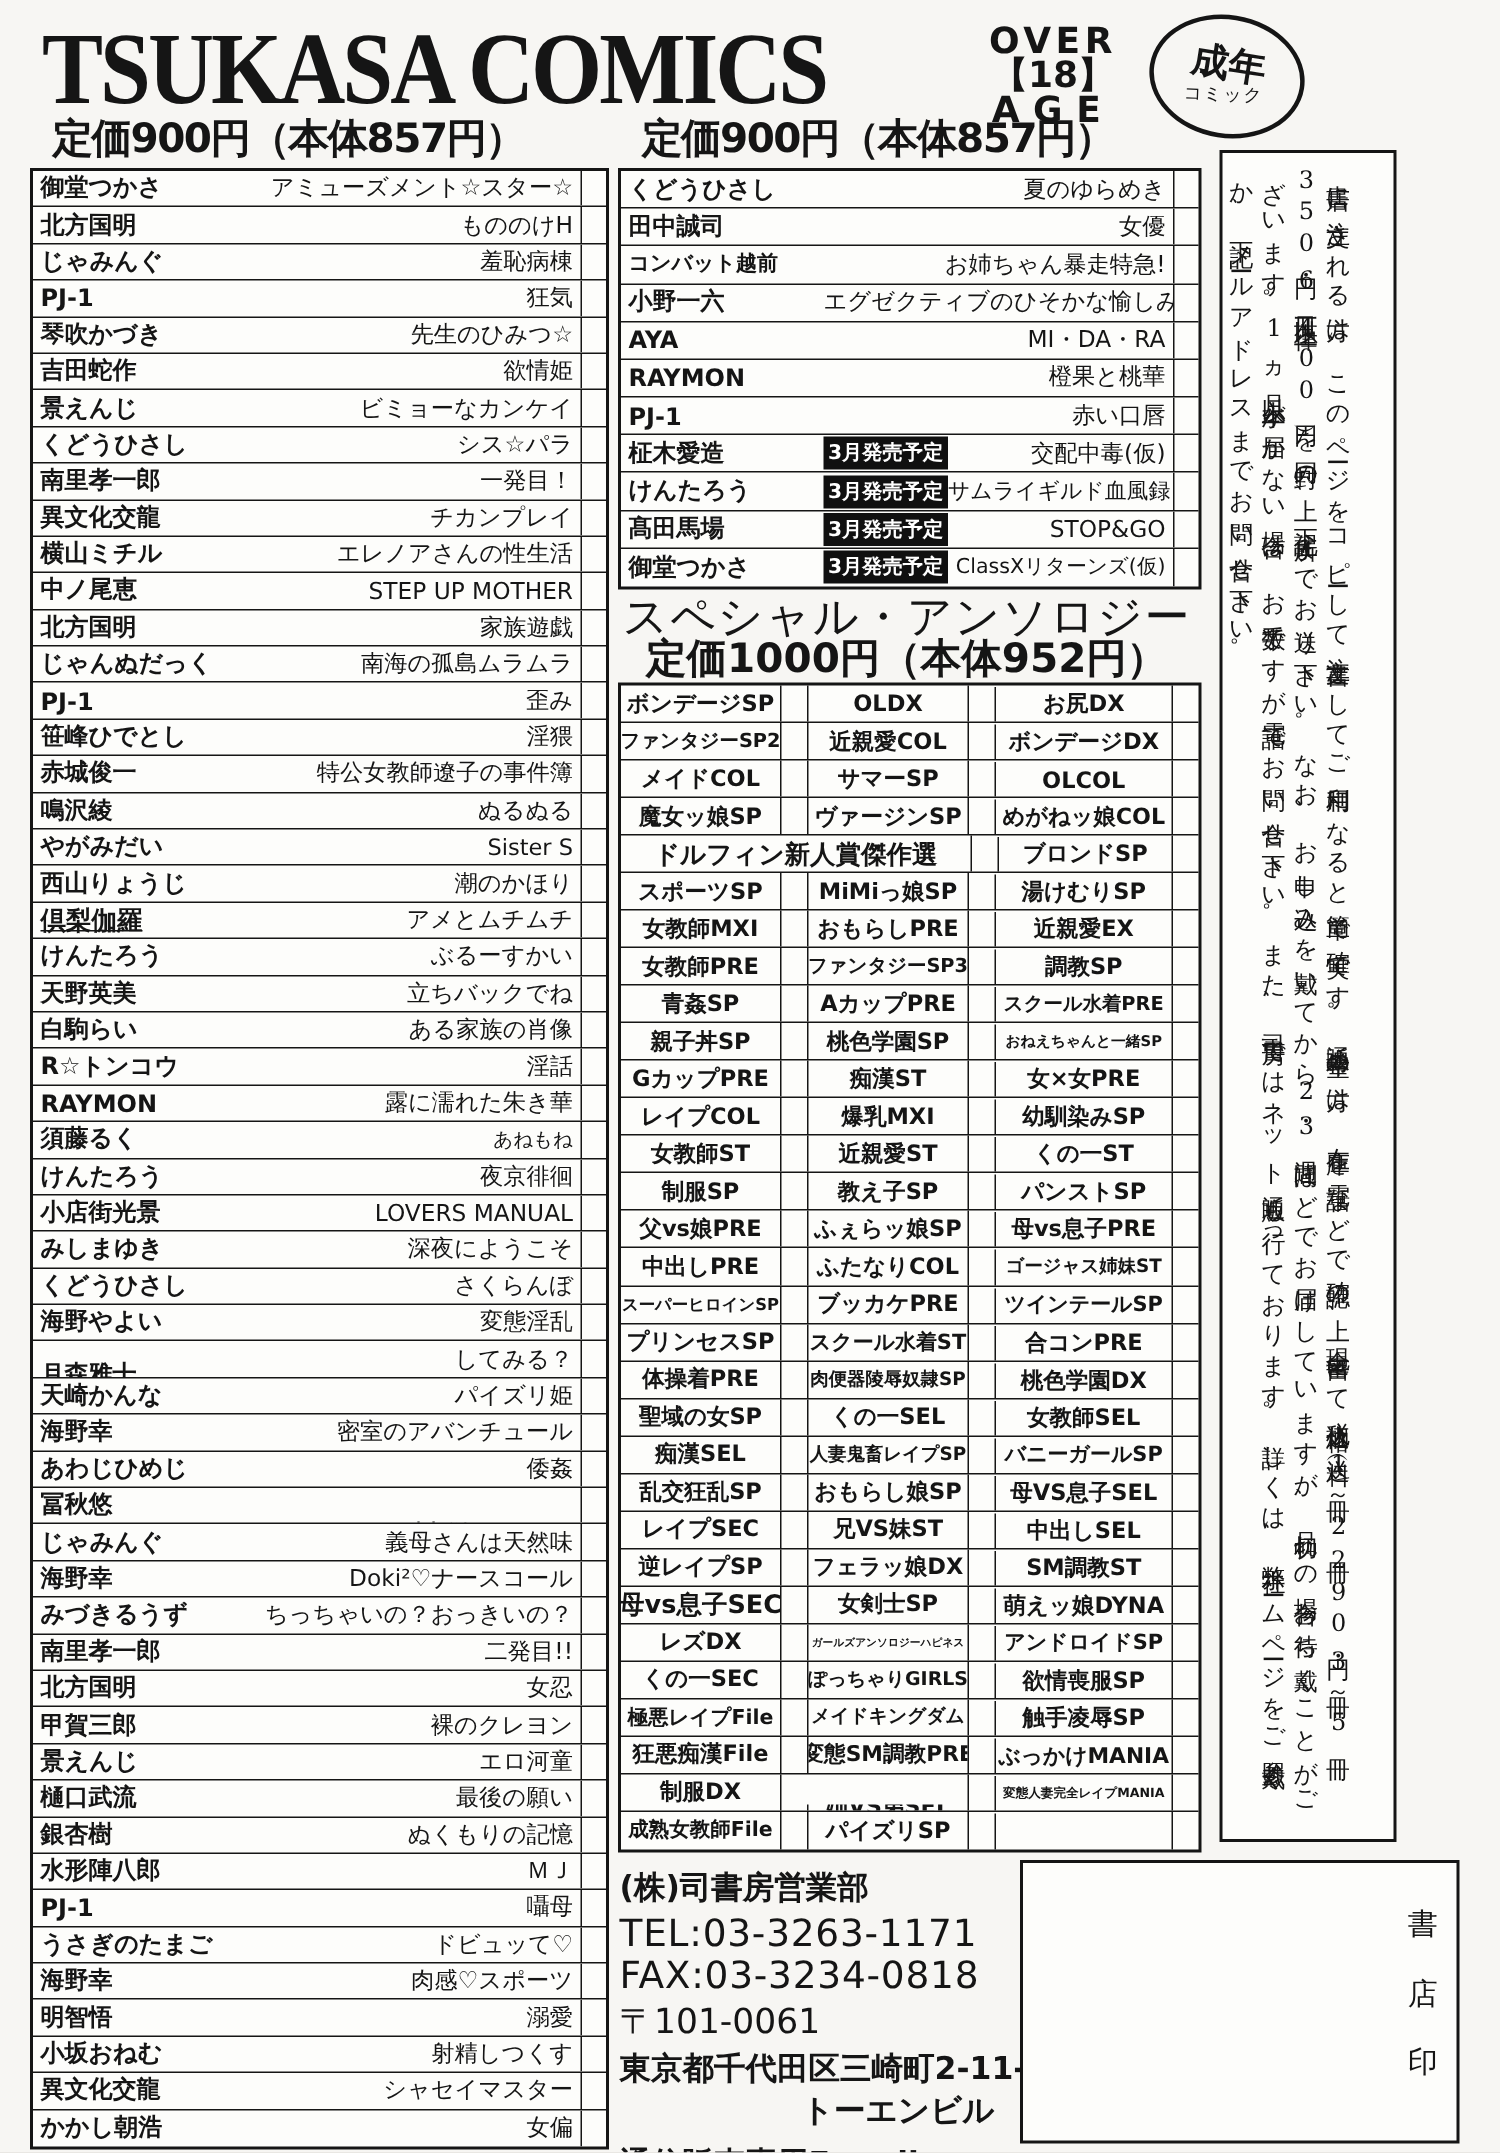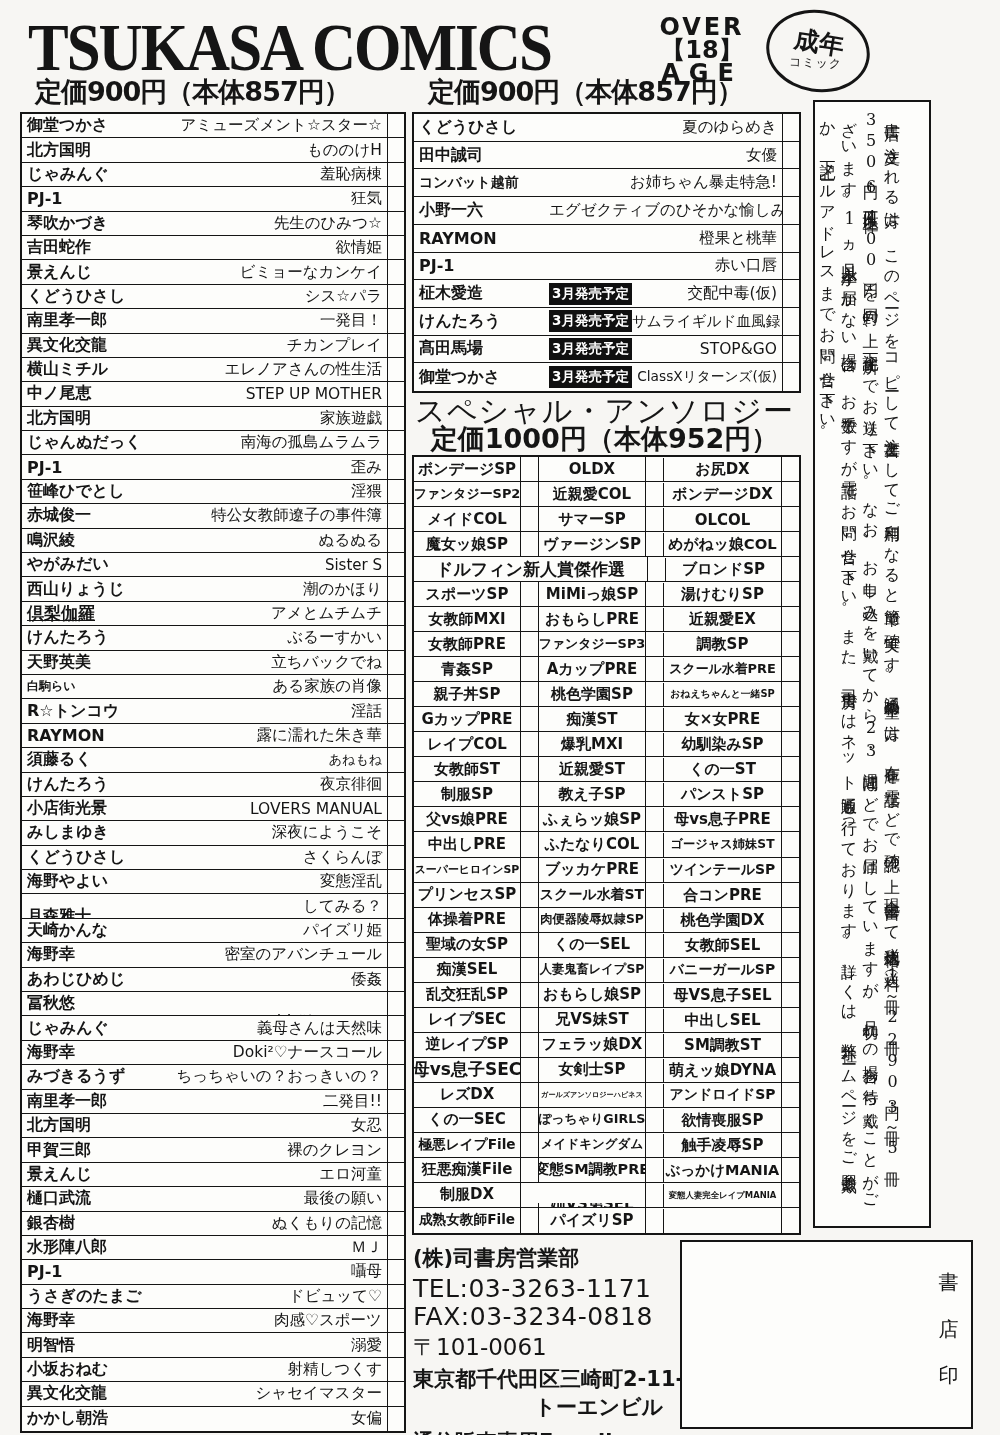--- a/index.html
+++ b/index.html
@@ -197,21 +197,21 @@
         <div class="author" style="font-size: 16px;">けんたろう</div>
         <div class="ltitle" style="font-size: 15.5px;">ぶるーすかい</div>
         <div class="ncell"></div>
       </div>
       <div class="lrow">
         <div class="author" style="font-size: 16px;">天野英美</div>
         <div class="ltitle" style="font-size: 15.5px;">立ちバックでね</div>
         <div class="ncell"></div>
       </div>
       <div class="lrow">
-        <div class="author" style="font-size: 12px;">白駒らい</div>
+        <div class="author" style="font-size: 16px;">白駒らい</div>
         <div class="ltitle" style="font-size: 15.5px;">ある家族の肖像</div>
         <div class="ncell"></div>
       </div>
       <div class="lrow">
         <div class="author" style="font-size: 16px;">R☆トンコウ</div>
         <div class="ltitle" style="font-size: 15.5px;">淫話</div>
         <div class="ncell"></div>
       </div>
       <div class="lrow">
         <div class="author" style="font-size: 16px;">RAYMON</div>
@@ -371,20 +371,25 @@
         <div class="ncell"></div>
       </div>
       <div class="lrow">
         <div class="author" style="font-size: 14px;">コンバット越前</div>
         <div class="ltitle" style="font-size: 15.5px;">お姉ちゃん暴走特急!</div>
         <div class="ncell"></div>
       </div>
       <div class="lrow">
         <div class="author" style="font-size: 16px;">小野一六</div>
         <div class="ltitle" style="font-size: 15.5px;">エグゼクティブのひそかな愉しみ</div>
+        <div class="ncell"></div>
+      </div>
+      <div class="lrow">
+        <div class="author" style="font-size: 16px;">AYA</div>
+        <div class="ltitle" style="font-size: 15.5px;">MI・DA・RA</div>
         <div class="ncell"></div>
       </div>
       <div class="lrow">
         <div class="author" style="font-size: 16px;">RAYMON</div>
         <div class="ltitle" style="font-size: 15.5px;">橙果と桃華</div>
         <div class="ncell"></div>
       </div>
       <div class="lrow">
         <div class="author" style="font-size: 16px;">PJ-1</div>
         <div class="ltitle" style="font-size: 15.5px;">赤い口唇</div>

